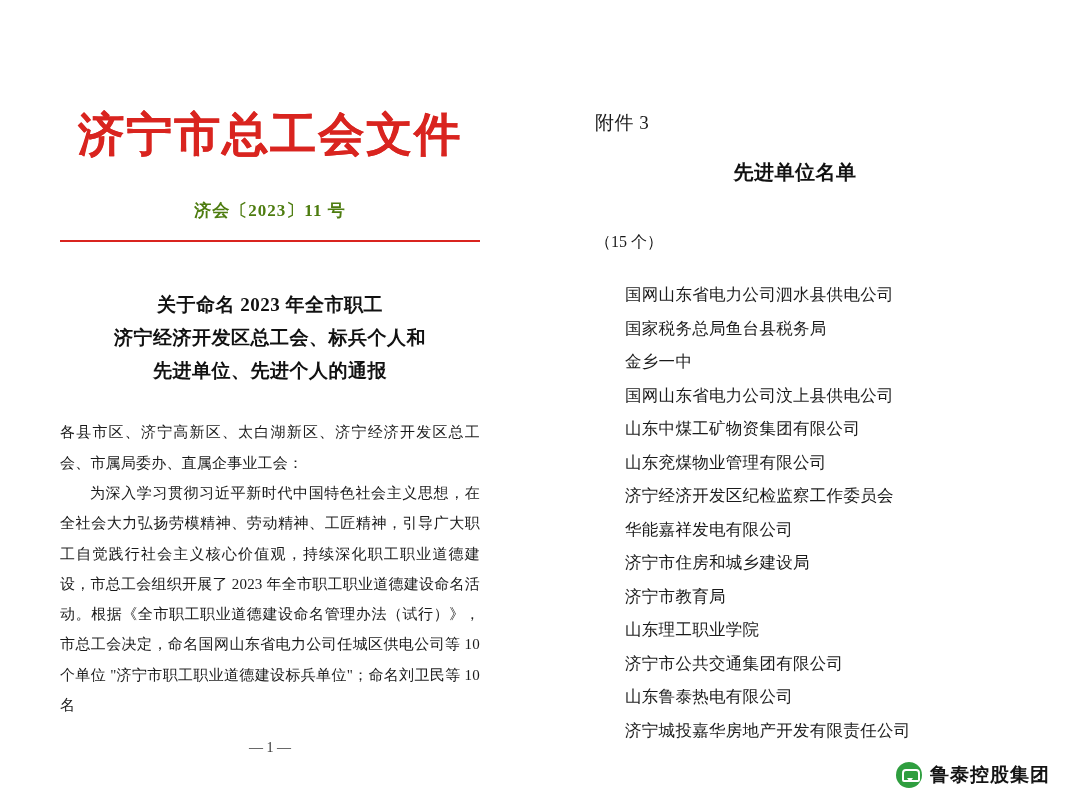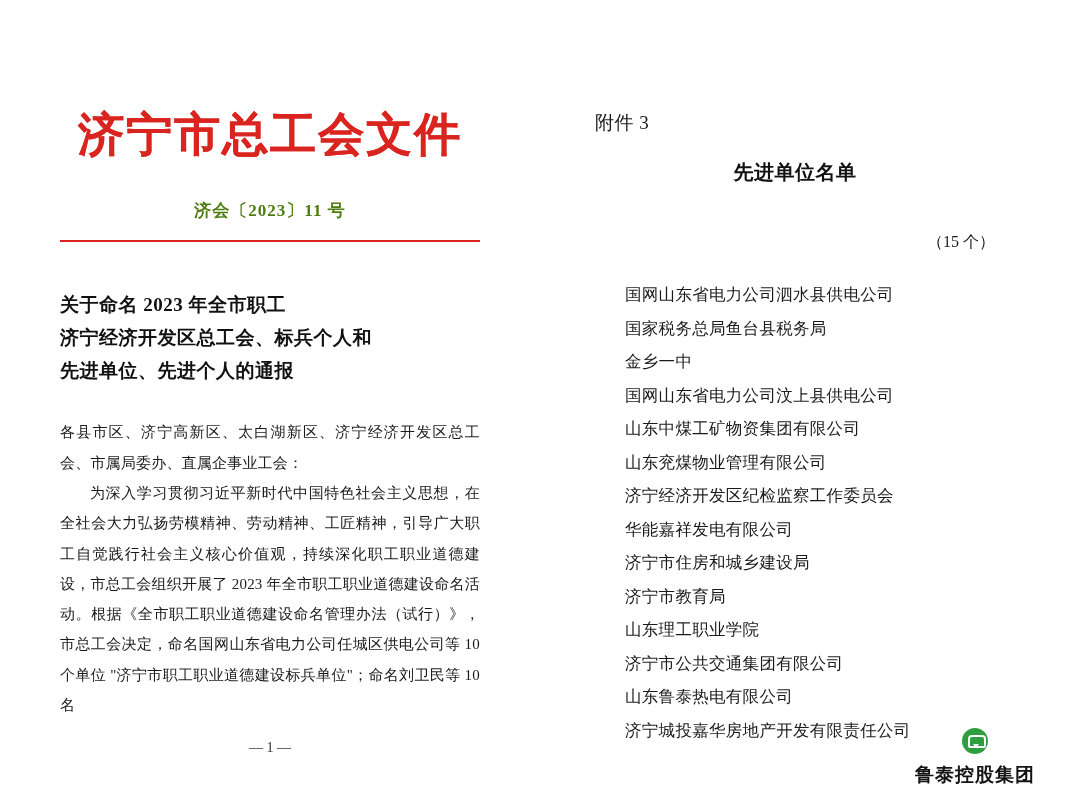--- a/index.html
+++ b/index.html
@@ -63,21 +63,21 @@
   }
 
   .red-rule {
     height: 2px;
     background: #d9241f;
     margin-top: 18px;
     width: 100%;
   }
 
   .doc-title {
-    text-align: left;
+    text-align: center;
     font-weight: bold;
     font-size: 19px;
     line-height: 1.75;
     margin-top: 46px;
     color: #111;
     letter-spacing: 0.5px;
   }
 
   .doc-body {
     margin-top: 30px;
@@ -125,21 +125,21 @@
     line-height: 1.75;
     color: #111;
     letter-spacing: 0.5px;
   }
 
   .list-count {
     position: absolute;
     left: 595px;
     top: 232px;
     width: 400px;
-    text-align: right;
+    text-align: left;
     font-size: 16px;
     color: #1a1a1a;
   }
 
   .unit-list {
     position: absolute;
     left: 625px;
     top: 278px;
     width: 380px;
     list-style: none;
@@ -155,26 +155,25 @@
     white-space: nowrap;
     letter-spacing: 0.3px;
   }
   .unit-row-wrap {
     height: 33.5px;
   }
 
   
   .brand {
     position: absolute;
-    right: 45px;
+    right: 30px;
     bottom: 22px;
     display: flex;
-    align-items: center;
+    align-items: flex-end;
     gap: 8px;
-    flex-direction: column;
   }
   .brand-mark {
     width: 26px;
     height: 26px;
     border-radius: 50%;
     background: #2f9e3f;
     position: relative;
     flex: none;
   }
   .brand-mark::before {

